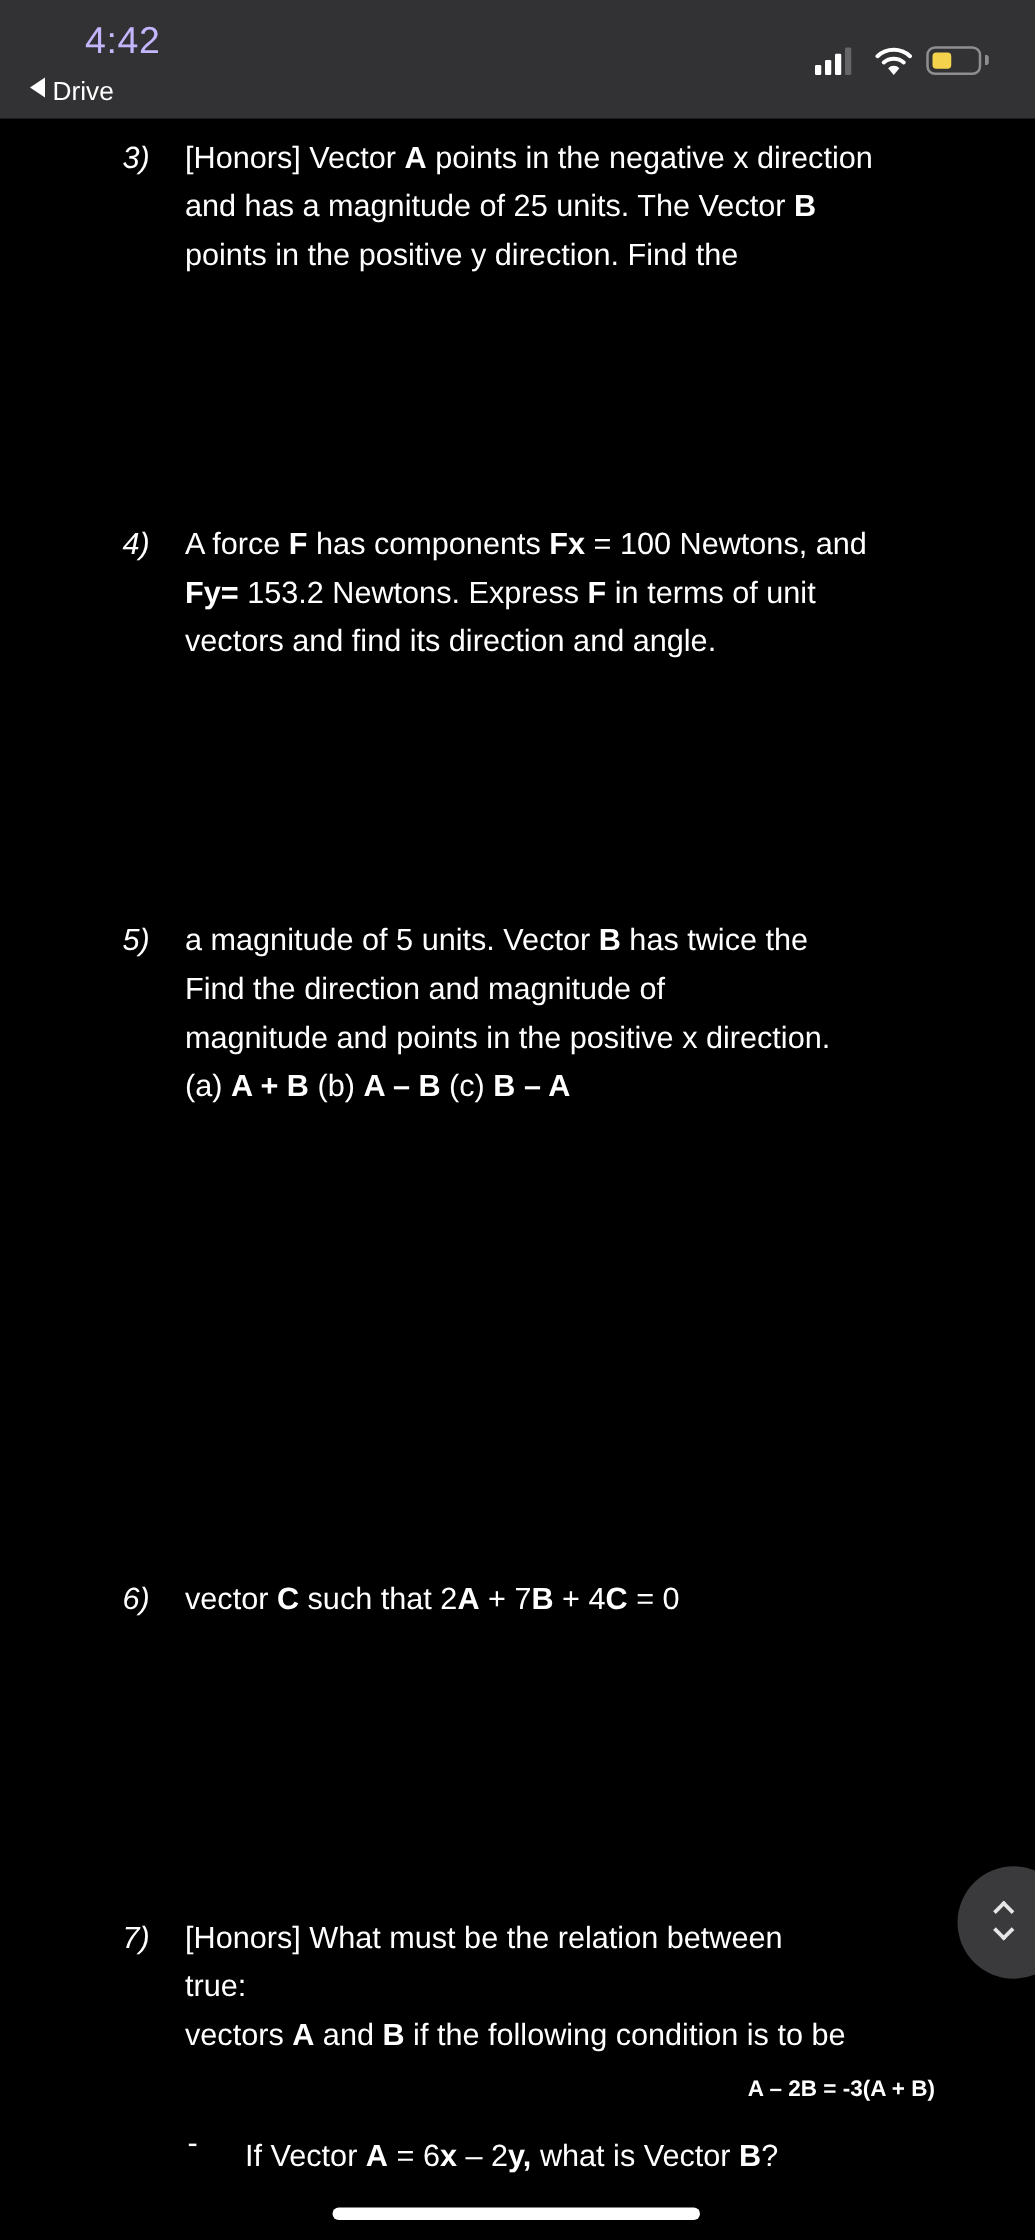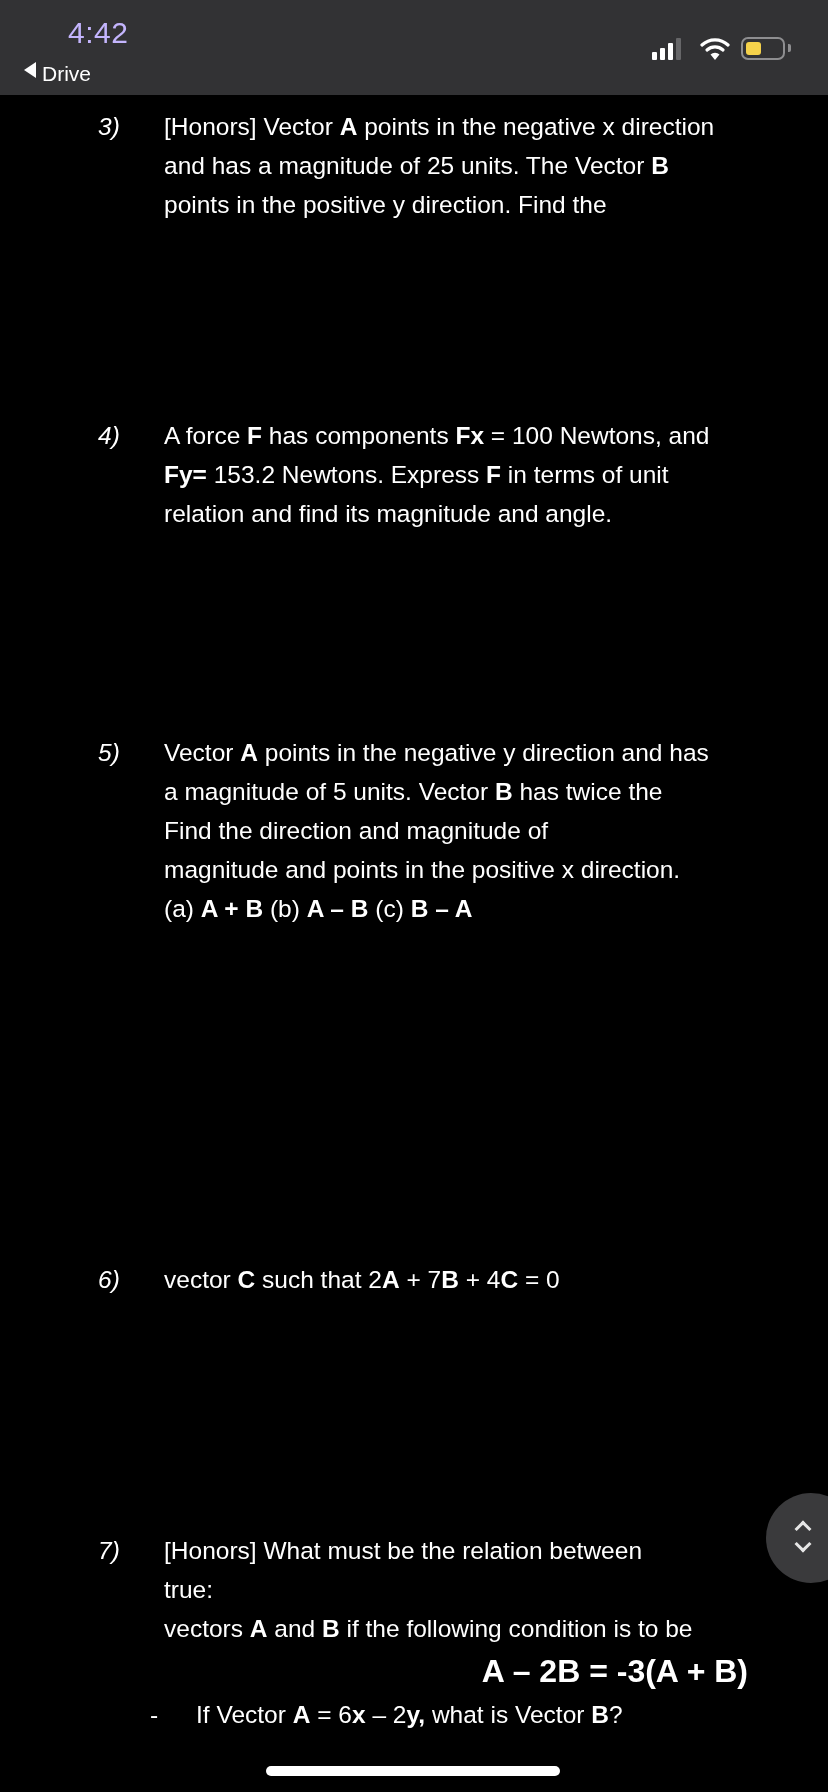--- a/index.html
+++ b/index.html
@@ -118,44 +118,43 @@
       position: absolute;
       left: 98px;
       top: 0;
       font-style: italic;
     }
     .problem .body {
       position: absolute;
       left: 148px;
       top: 0;
       width: 640px;
-      margin-left: 16px;
     }
     .problem .line {
       display: block;
       white-space: nowrap;
     }
     b { font-weight: 700; }
 
     .equation {
       position: absolute;
       right: 80px;
-      font-size: 32px;
+      font-size: 18px;
       font-weight: 700;
       white-space: nowrap;
     }
     .bullet-row {
       position: absolute;
       left: 0;
       width: 828px;
       font-size: 24.5px;
       line-height: 39px;
     }
     .bullet-row .dash { position: absolute; left: 150px; }
-    .bullet-row .text { position: absolute; left: 196px; white-space: nowrap; }
+    .bullet-row .text { position: absolute; left: 196px; white-space: nowrap; margin-top: 11px; }
 
     .page-nav {
       position: absolute;
       left: 766px;
       top: 1493px;
       width: 90px;
       height: 90px;
       border-radius: 45px;
       background: #3a3a3c;
       cursor: pointer;
@@ -217,28 +216,27 @@
         <span class="line">and has a magnitude of 25 units. The Vector <b>B</b></span>
         <span class="line">points in the positive y direction. Find the</span>
       </div>
   </div>
 
   <div class="problem" style="top:321px;">
     <span class="num">4)</span>
     <div class="body">
         <span class="line">A force <b>F</b> has components <b>Fx</b> = 100 Newtons, and</span>
         <span class="line"><b>Fy=</b> 153.2 Newtons. Express <b>F</b> in terms of unit</span>
-        <span class="line">relation and find its magnitude and angle.</span>
+        <span class="line">vectors and find its direction and angle.</span>
       </div>
   </div>
 
   <div class="problem" style="top:638px;">
     <span class="num">5)</span>
     <div class="body">
-        <span class="line">Vector <b>A</b>  points in the negative y direction and has</span>
         <span class="line">a magnitude of 5 units. Vector <b>B</b>  has twice the</span>
         <span class="line">Find the direction and magnitude of</span>
         <span class="line">magnitude and points in the positive x direction.</span>
         <span class="line">(a) <b>A + B</b> (b) <b>A – B</b> (c) <b>B – A</b></span>
       </div>
   </div>
 
   <div class="problem" style="top:1165px;">
     <span class="num">6)</span>
     <div class="body">

